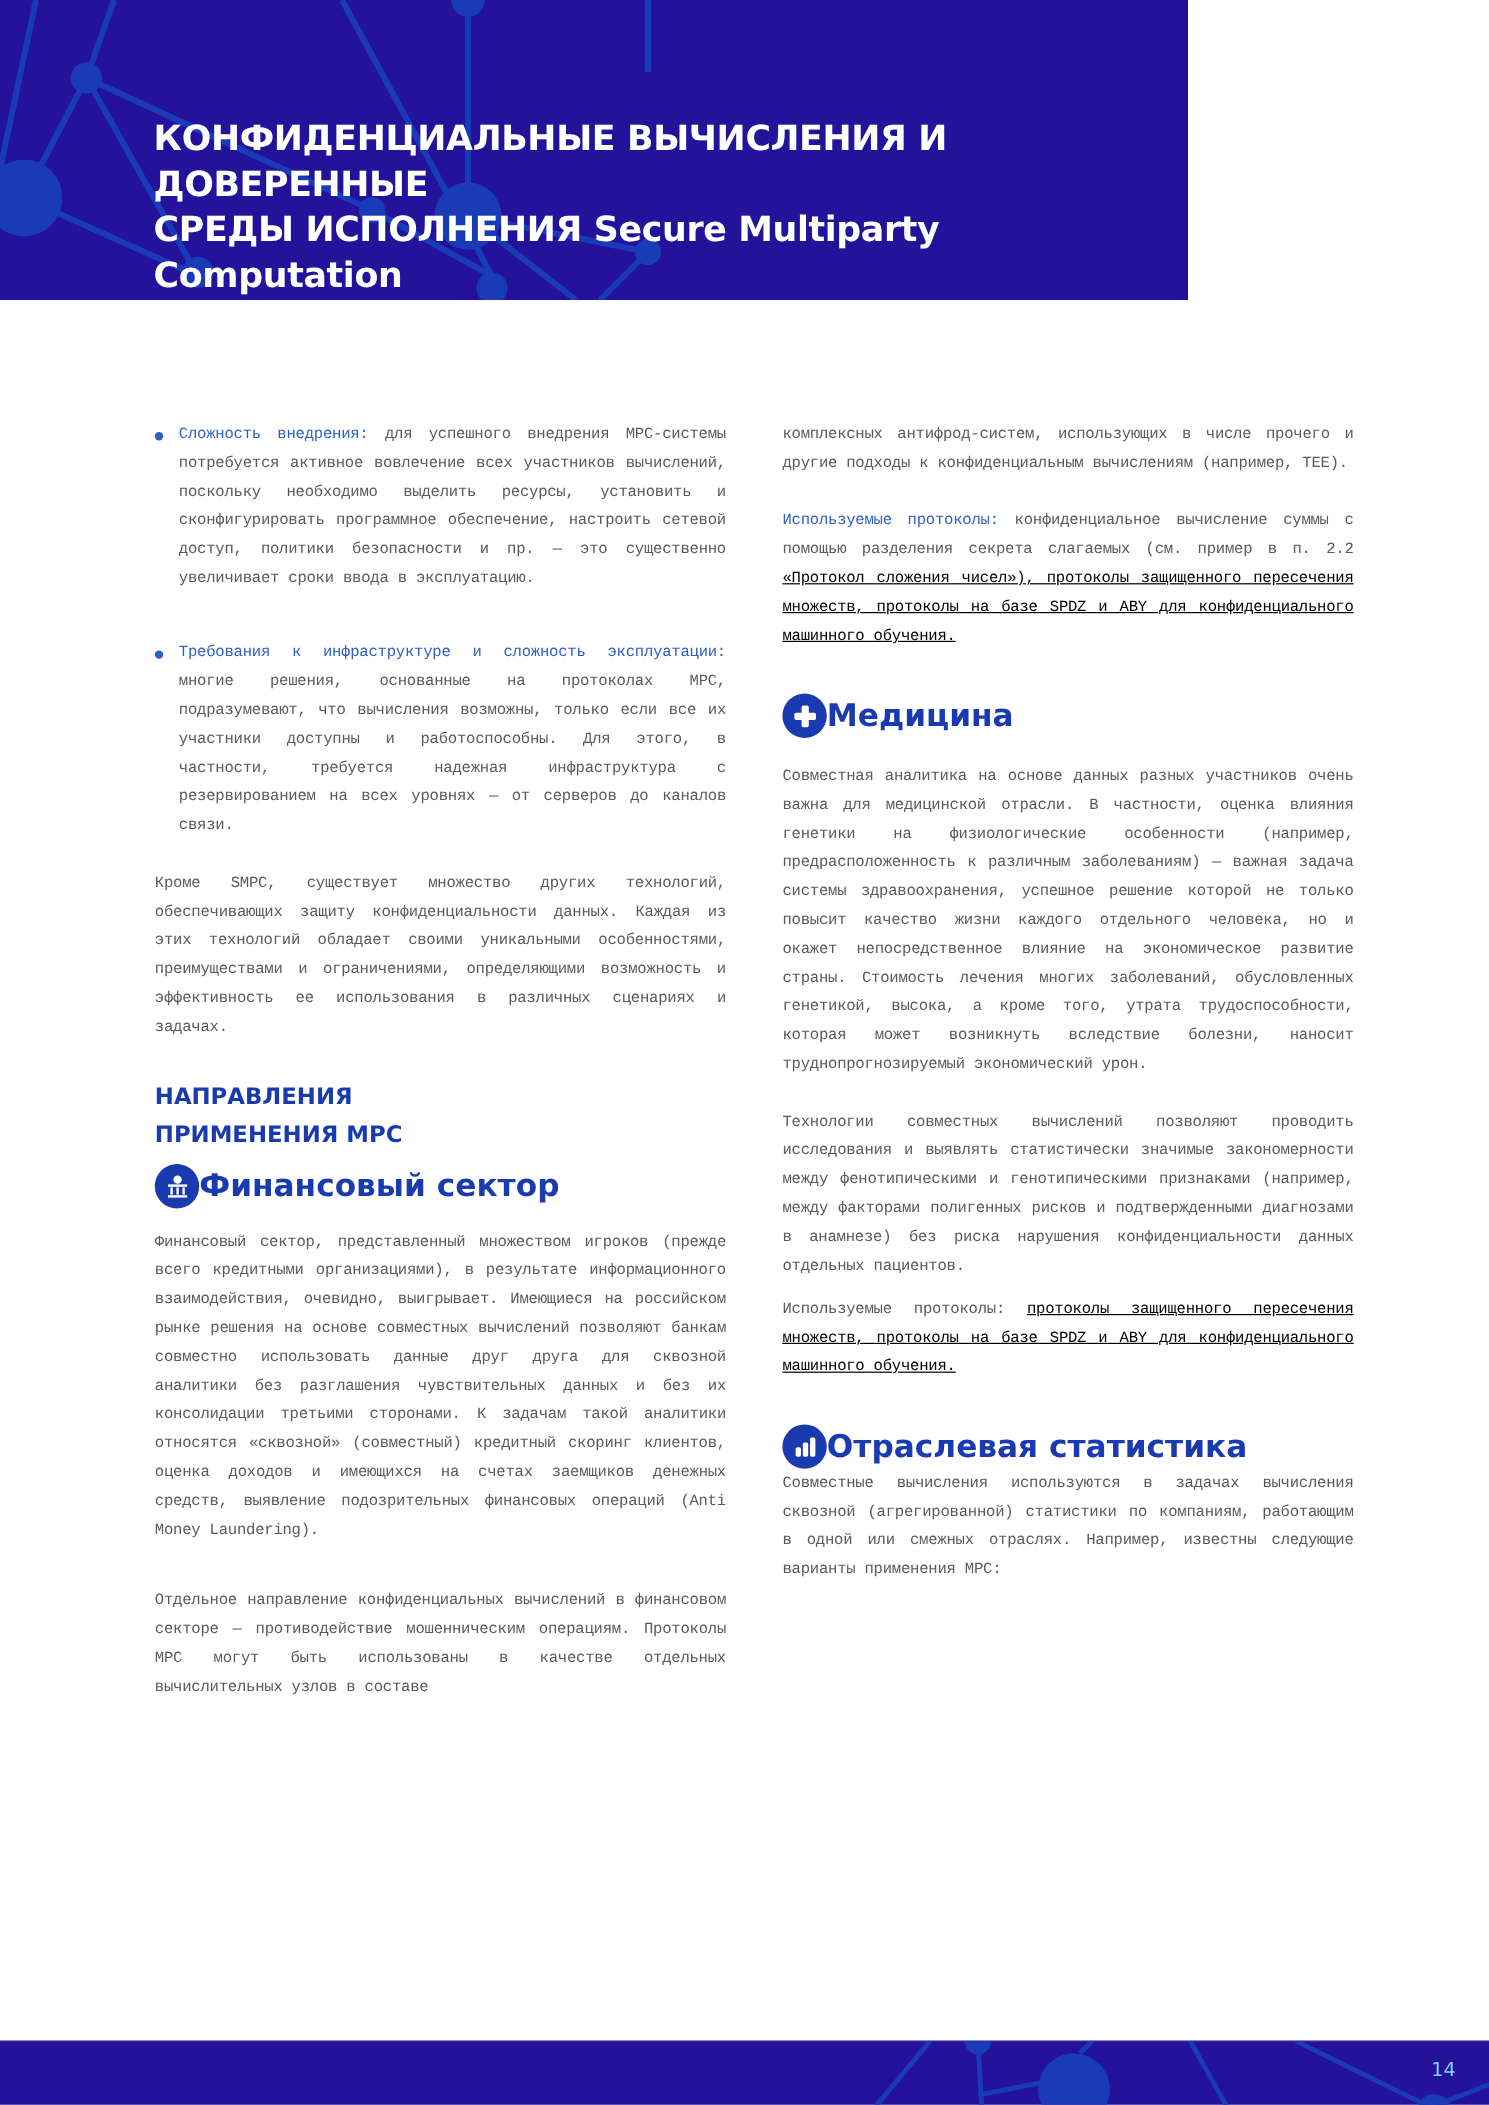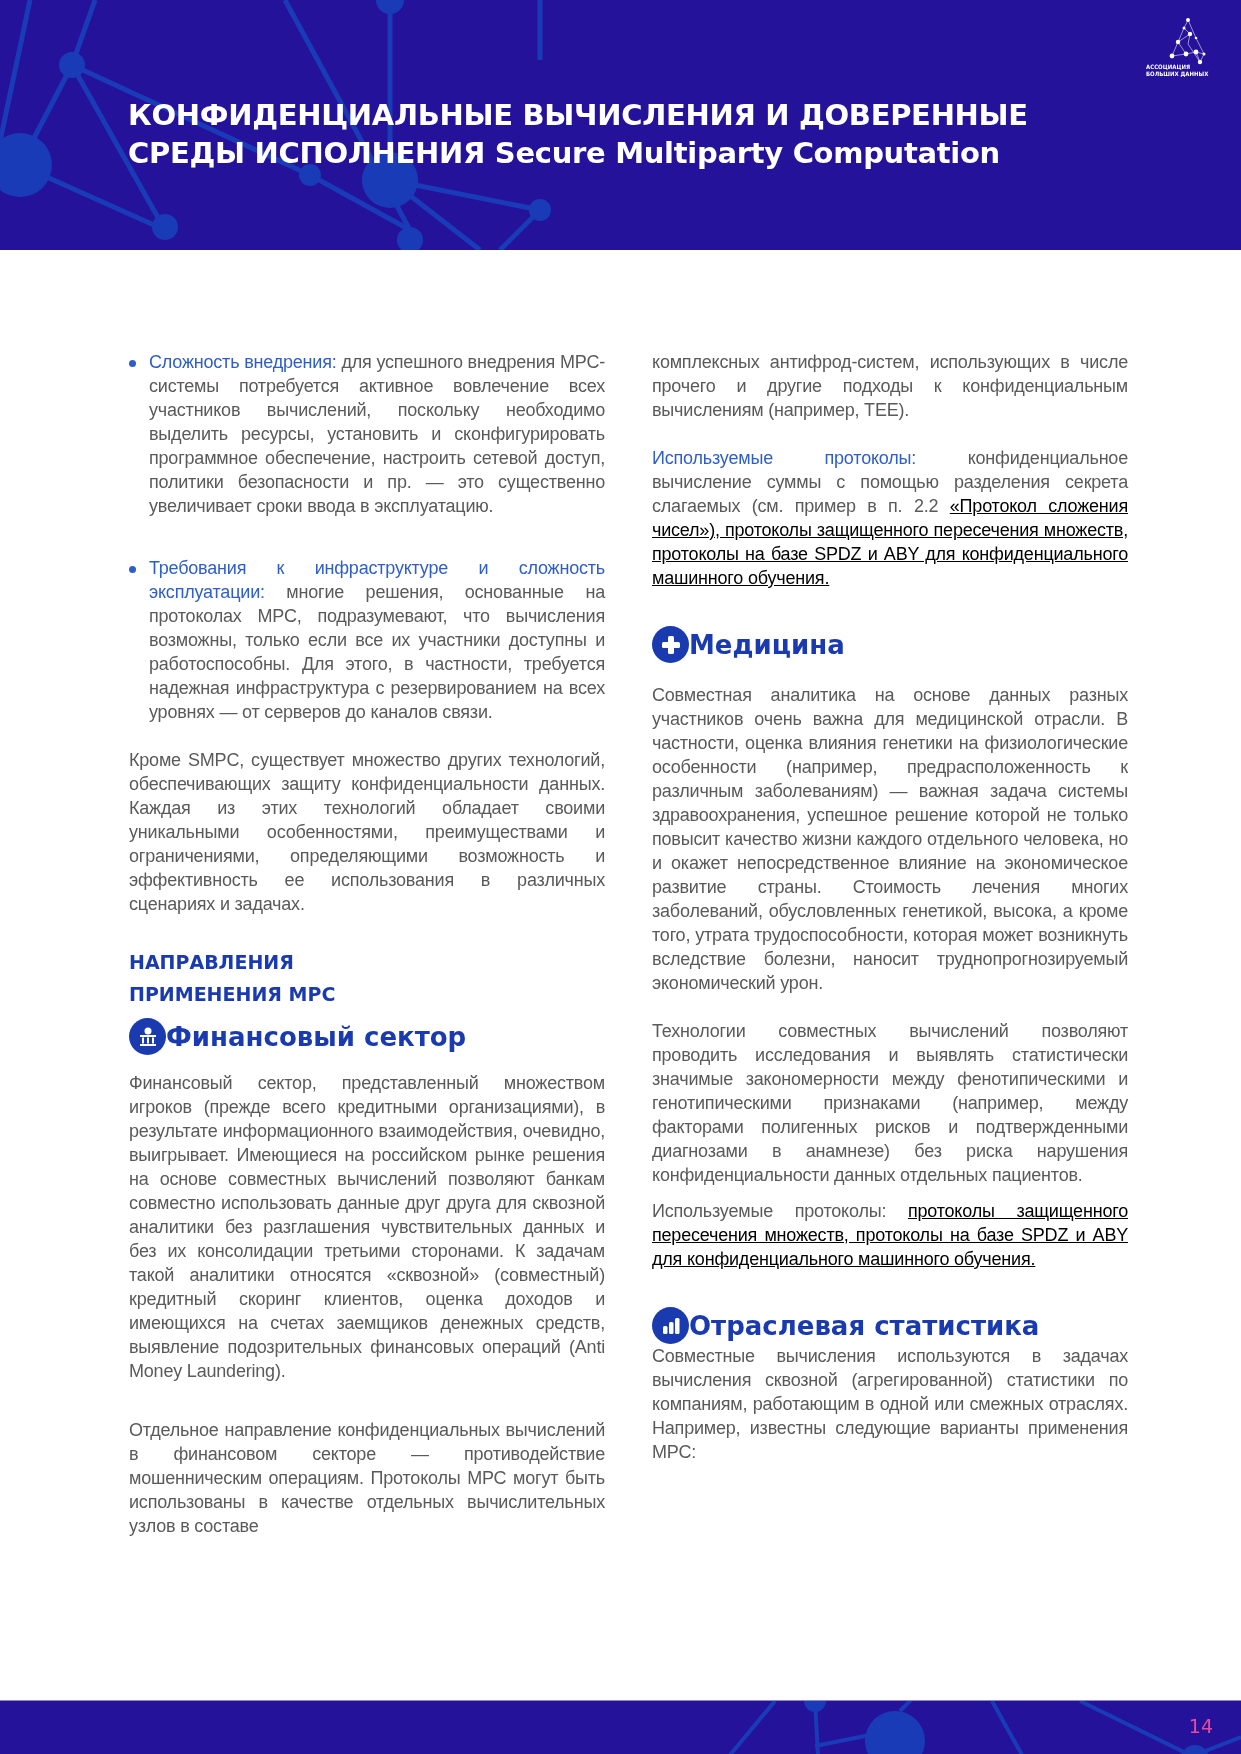--- a/index.html
+++ b/index.html
@@ -3,42 +3,42 @@
 <meta charset="utf-8">
 <style>
   html, body { margin: 0; padding: 0; }
   body {
     width: 1241px; height: 1754px; position: relative; overflow: hidden;
     background: #ffffff;
     font-family: "DejaVu Sans", sans-serif;
     color: #5a5a5a;
   }
   .header {
-    position: absolute; left: 0; top: 0; width: 1241px; height: 250px;
+    position: absolute; left: 0; top: 0; width: 990px; height: 250px;
     background: #24129a; overflow: hidden;
   }
   .header svg.net, .footer svg.net { position: absolute; left: 0; top: 0; }
   .title {
     position: absolute; left: 128px; top: 96px; margin: 0;
     color: #ffffff; font-weight: bold; font-size: 29px; line-height: 38px;
     font-family: "DejaVu Sans", sans-serif; letter-spacing: -0.3px;
   }
   .title span { display: block; }
   .logo { position: absolute; left: 1148px; top: 14px; width: 76px; height: 66px; }
   .logo-text {
     position: absolute; left: 1146px; top: 63px; width: 90px;
     color: #fff; font-size: 6px; line-height: 7px; font-weight: bold;
     font-family: "DejaVu Sans Condensed", "DejaVu Sans", sans-serif;
   }
   .col { position: absolute; width: 476px; }
   .col-left { left: 129px; top: 350px; }
   .col-right { left: 652px; top: 350px; }
   p, .bullet {
-    margin: 0; font-size: 18px; line-height: 24px; text-align: justify;
-    color: #5a5a5a; font-family: Liberation Sans, sans-serif; letter-spacing: -0.2px;
+    margin: 0; font-size: 13px; line-height: 24px; text-align: justify;
+    color: #5a5a5a; font-family: Liberation Mono, monospace; letter-spacing: -0.2px;
   }
   .bullet { position: relative; padding-left: 20px; }
   .bullet::before {
     content: ""; position: absolute; left: 0; top: 10px;
     width: 7px; height: 7px; border-radius: 50%; background: #2f5ec8;
   }
   .accent { color: #2f5ec8; }
   .link { color: #000000; text-decoration: underline; }
   .h2 {
     margin: 0; color: #1a3bb0; font-weight: bold; font-size: 19px; line-height: 32px;
@@ -50,21 +50,21 @@
   }
   .h3 .ic {
     width: 37px; height: 37px; border-radius: 50%; background: #1a3bb0;
     display: flex; align-items: center; justify-content: center; flex: 0 0 37px;
   }
   .footer {
     position: absolute; left: 0; top: 1700px; width: 1241px; height: 54px;
     background: #24129a; overflow: hidden; border-top: 1px solid #8f86c8;
   }
   .page-num {
-    position: absolute; right: 28px; top: 14px; color: #ec4899; font-size: 19px;
+    position: absolute; right: 28px; top: 14px; color: #7dd3fc; font-size: 16px;
     font-family: "DejaVu Sans", sans-serif;
   }
 </style>
 </head>
 <body>
 
 <div class="header">
   <svg class="net" width="1241" height="250" viewBox="0 0 1241 250">
     <g stroke="#1a3bb8" stroke-width="5" fill="none">
       <line x1="30" y1="0" x2="-5" y2="165"></line>

